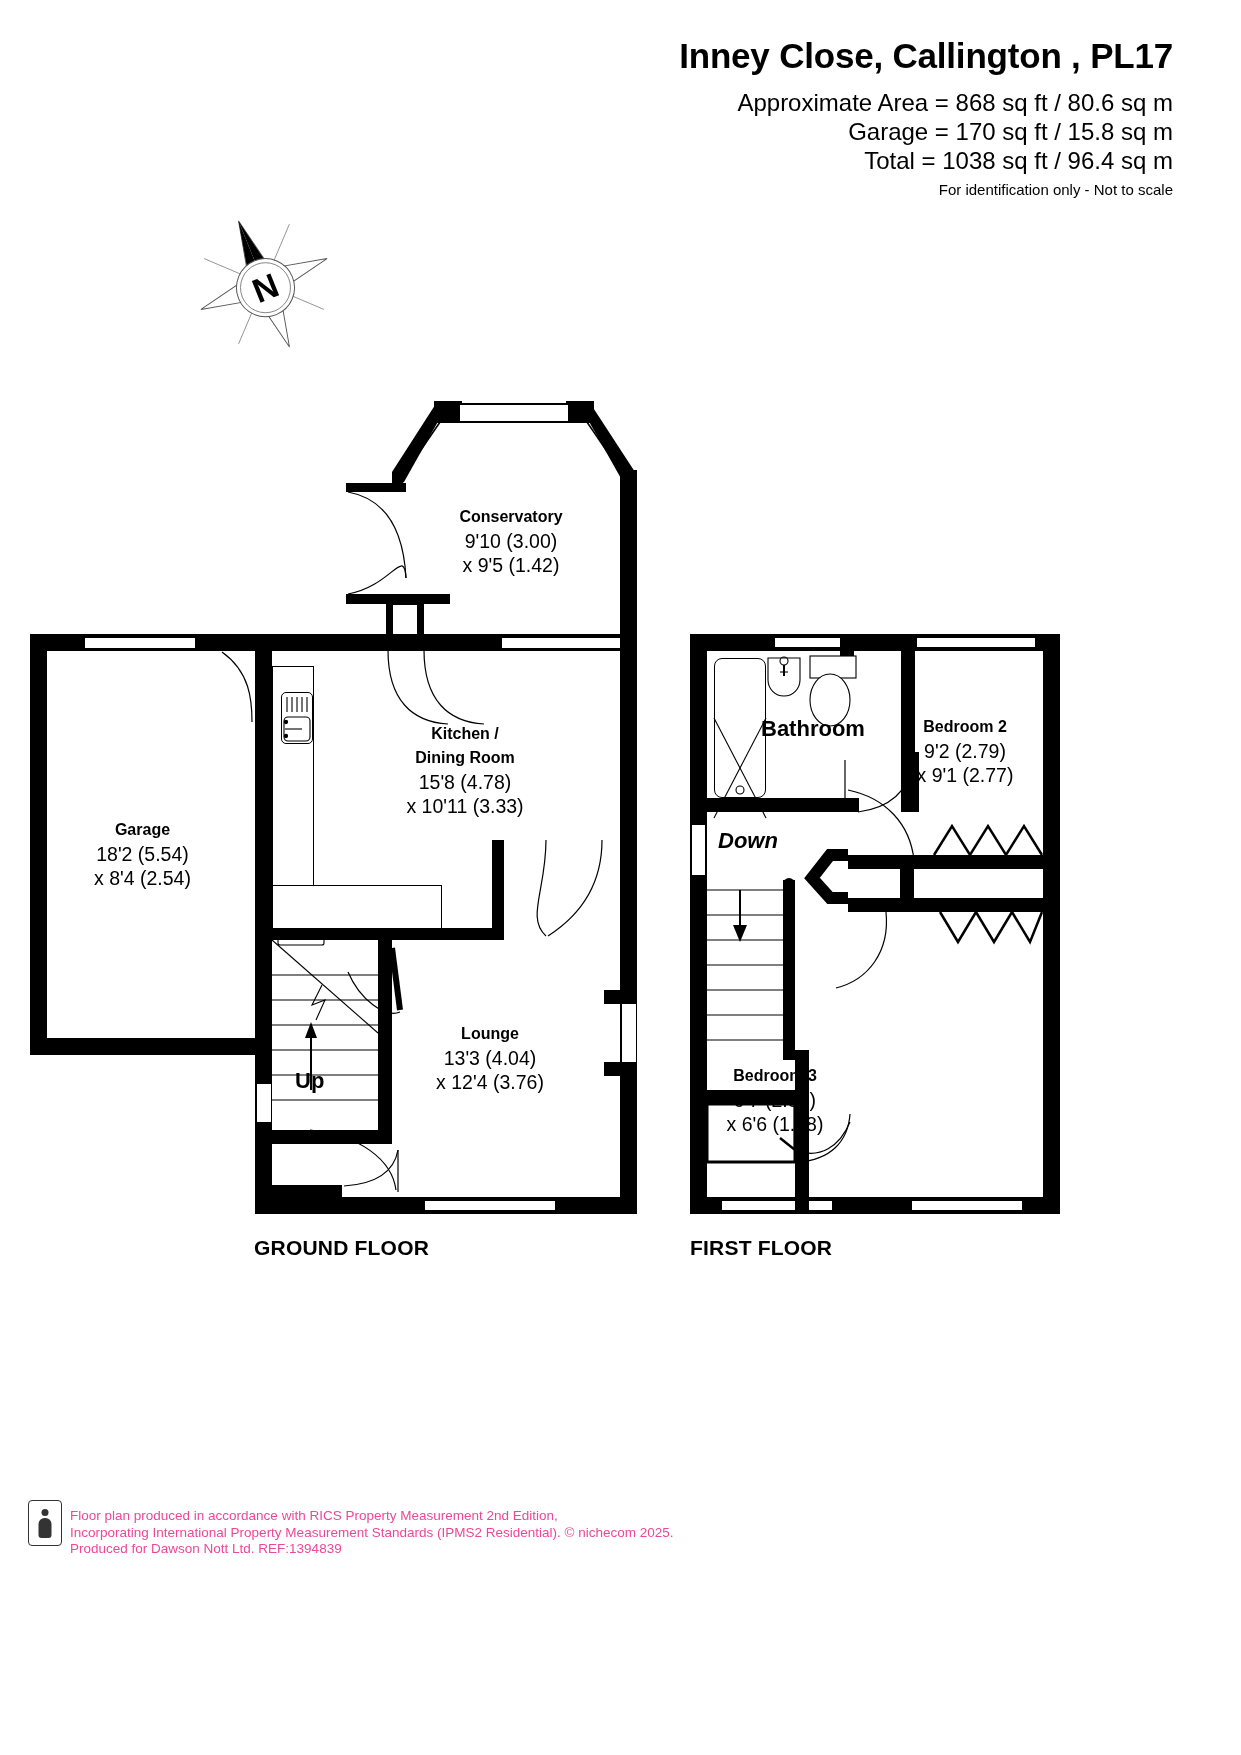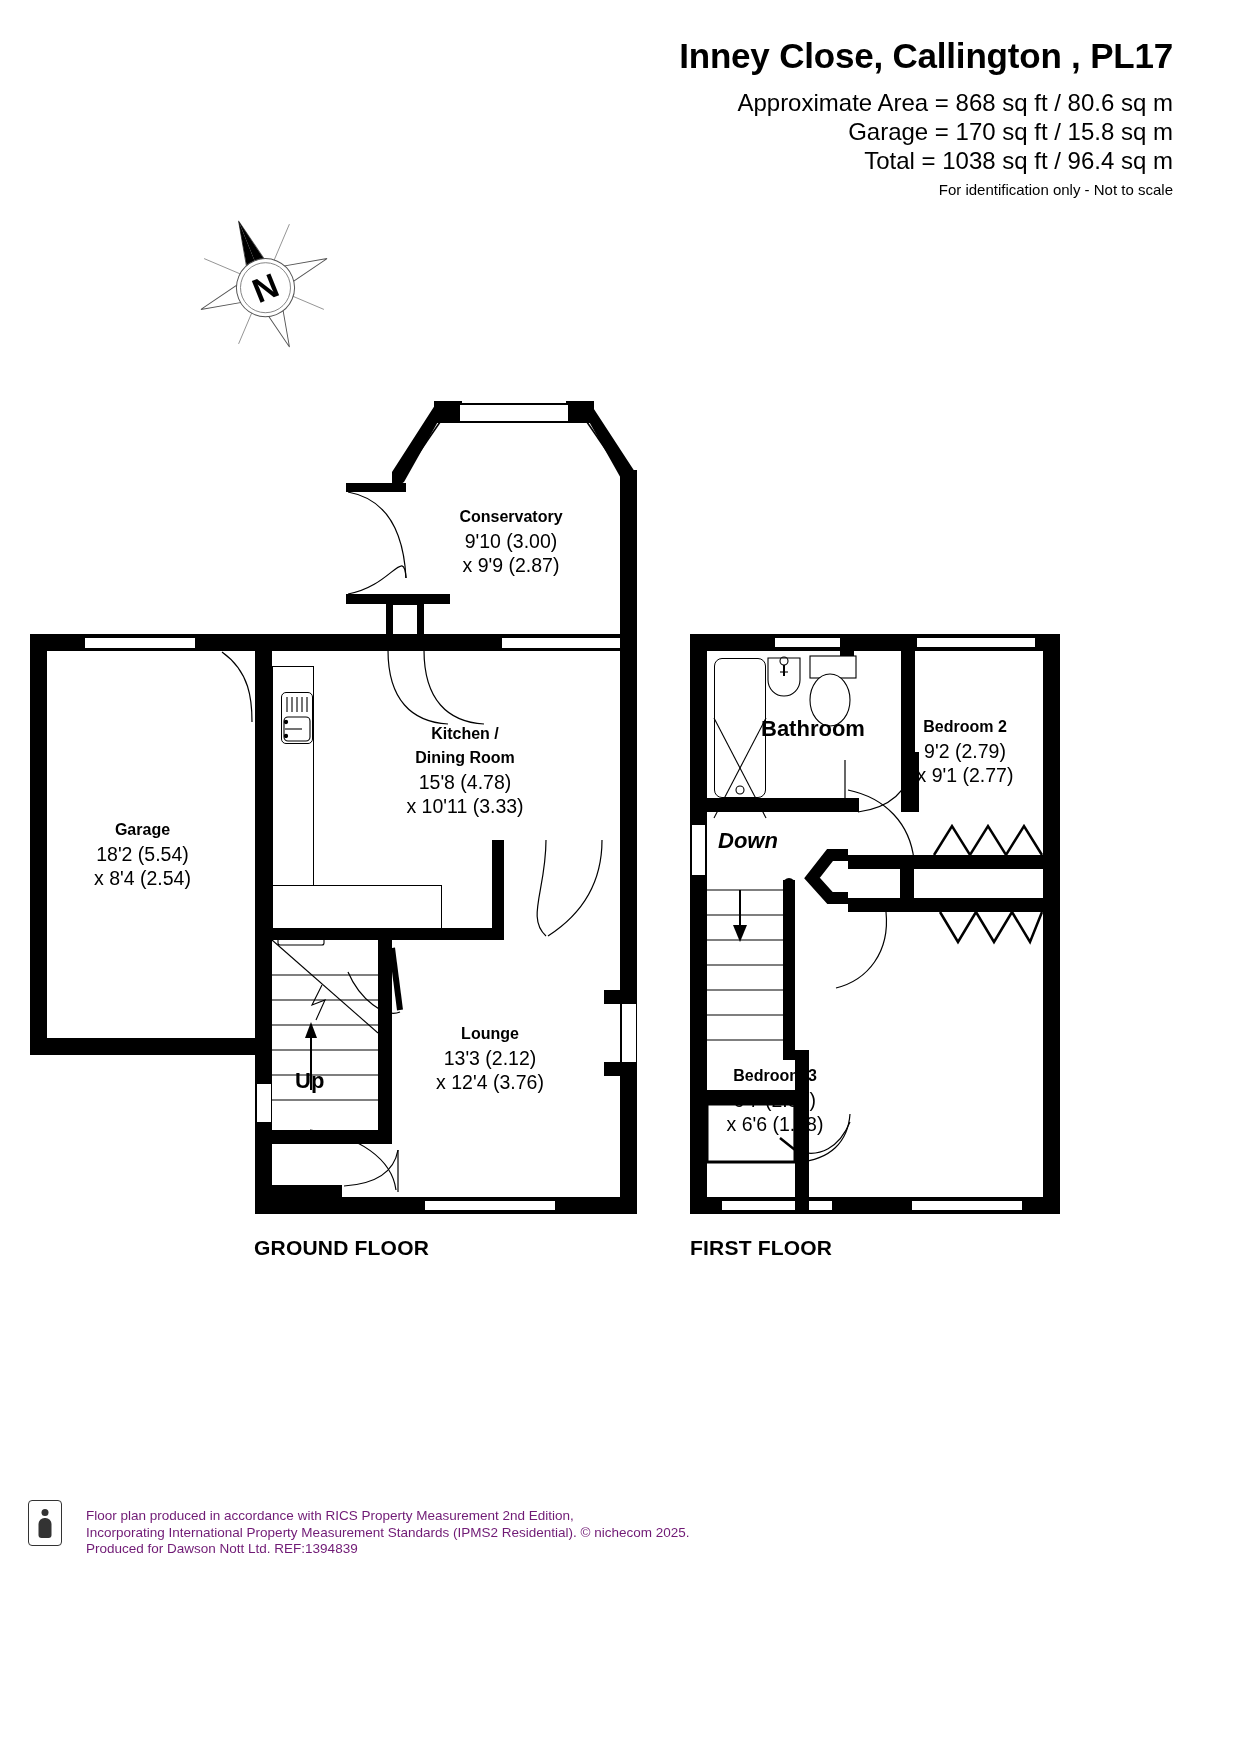--- a/index.html
+++ b/index.html
@@ -23,21 +23,21 @@
   .thin{position:absolute;border:1.6px solid #000;background:#fff;box-sizing:border-box;}
   .win{position:absolute;background:#fff;border-top:2.5px solid #000;border-bottom:2.5px solid #000;box-sizing:border-box;}
   .lbl{position:absolute;text-align:center;font-size:19.5px;line-height:24px;white-space:nowrap;}
   .lbl b{font-size:16px;display:block;}
   .lbl .d{display:block;}
   .floorname{position:absolute;font-size:21px;font-weight:bold;letter-spacing:0.2px;}
   .tinylbl{position:absolute;font-size:22px;font-weight:bold;}
   svg.ov{position:absolute;left:0;top:0;overflow:visible;pointer-events:none;}
 
   
-  .footer{position:absolute;left:70px;top:1508px;font-size:13.5px;line-height:16.5px;color:#701a75;margin-left:16px;}
+  .footer{position:absolute;left:70px;top:1508px;font-size:13.5px;line-height:16.5px;color:#ec4899;}
   .foot-icon{position:absolute;left:28px;top:1500px;width:34px;height:46px;
              border:1.6px solid #333;border-radius:4px;box-sizing:border-box;background:#fff;}
   .foot-icon i{position:absolute;left:50%;top:8px;transform:translateX(-50%);
                width:7px;height:7px;border-radius:50%;background:#333;display:block;}
   .foot-icon u{position:absolute;left:50%;top:17px;transform:translateX(-50%);
                width:13px;height:20px;border-radius:6px 6px 3px 3px;background:#333;display:block;}
 </style>
 </head>
 <body>
 
@@ -107,21 +107,21 @@
       <path d="M348 492 C 392 500 404 540 406 578" fill="none" stroke="#000" stroke-width="1.2"></path>
       <path d="M348 594 C 392 586 404 546 406 578" fill="none" stroke="#000" stroke-width="1.2"></path>
 
       <path d="M388 650 C 388 700 412 722 448 724" fill="none" stroke="#000" stroke-width="1.2"></path>
       <path d="M424 650 C 424 700 448 722 484 724" fill="none" stroke="#000" stroke-width="1.2"></path>
     </svg>
 
     <div class="lbl" style="left:386px;top:505px;width:250px;">
       <b>Conservatory</b>
       <span class="d">9'10 (3.00)</span>
-      <span class="d">x 9'9 (2.87)</span>
+      <span class="d">x 9'5 (1.42)</span>
     </div>
 
     <div class="w" style="left:255px;top:634px;width:382px;height:17px;"></div>
     <div class="w" style="left:255px;top:634px;width:17px;height:580px;"></div>
     <div class="w" style="left:620px;top:634px;width:17px;height:580px;"></div>
     <div class="w" style="left:255px;top:1197px;width:382px;height:17px;"></div>
 
     <div class="win" style="left:502px;top:636px;width:118px;height:14px;"></div>
 
     <div class="w" style="left:30px;top:634px;width:225px;height:17px;"></div>
@@ -213,21 +213,21 @@
 
     <div class="lbl" style="left:340px;top:722px;width:250px;">
       <b>Kitchen /</b>
       <b>Dining Room</b>
       <span class="d">15'8 (4.78)</span>
       <span class="d">x 10'11 (3.33)</span>
     </div>
 
     <div class="lbl" style="left:365px;top:1022px;width:250px;">
       <b>Lounge</b>
-      <span class="d">13'3 (2.12)</span>
+      <span class="d">13'3 (4.04)</span>
       <span class="d">x 12'4 (3.76)</span>
     </div>
   </div>
 
   <div class="floorname" style="left:254px;top:1236px;">GROUND FLOOR</div>
 
   <div class="plan" id="ff" style="left:690px;top:0;width:380px;height:1300px;">
 
     <div class="w" style="left:0px;top:634px;width:370px;height:17px;"></div>
     <div class="w" style="left:0px;top:634px;width:17px;height:580px;"></div>

